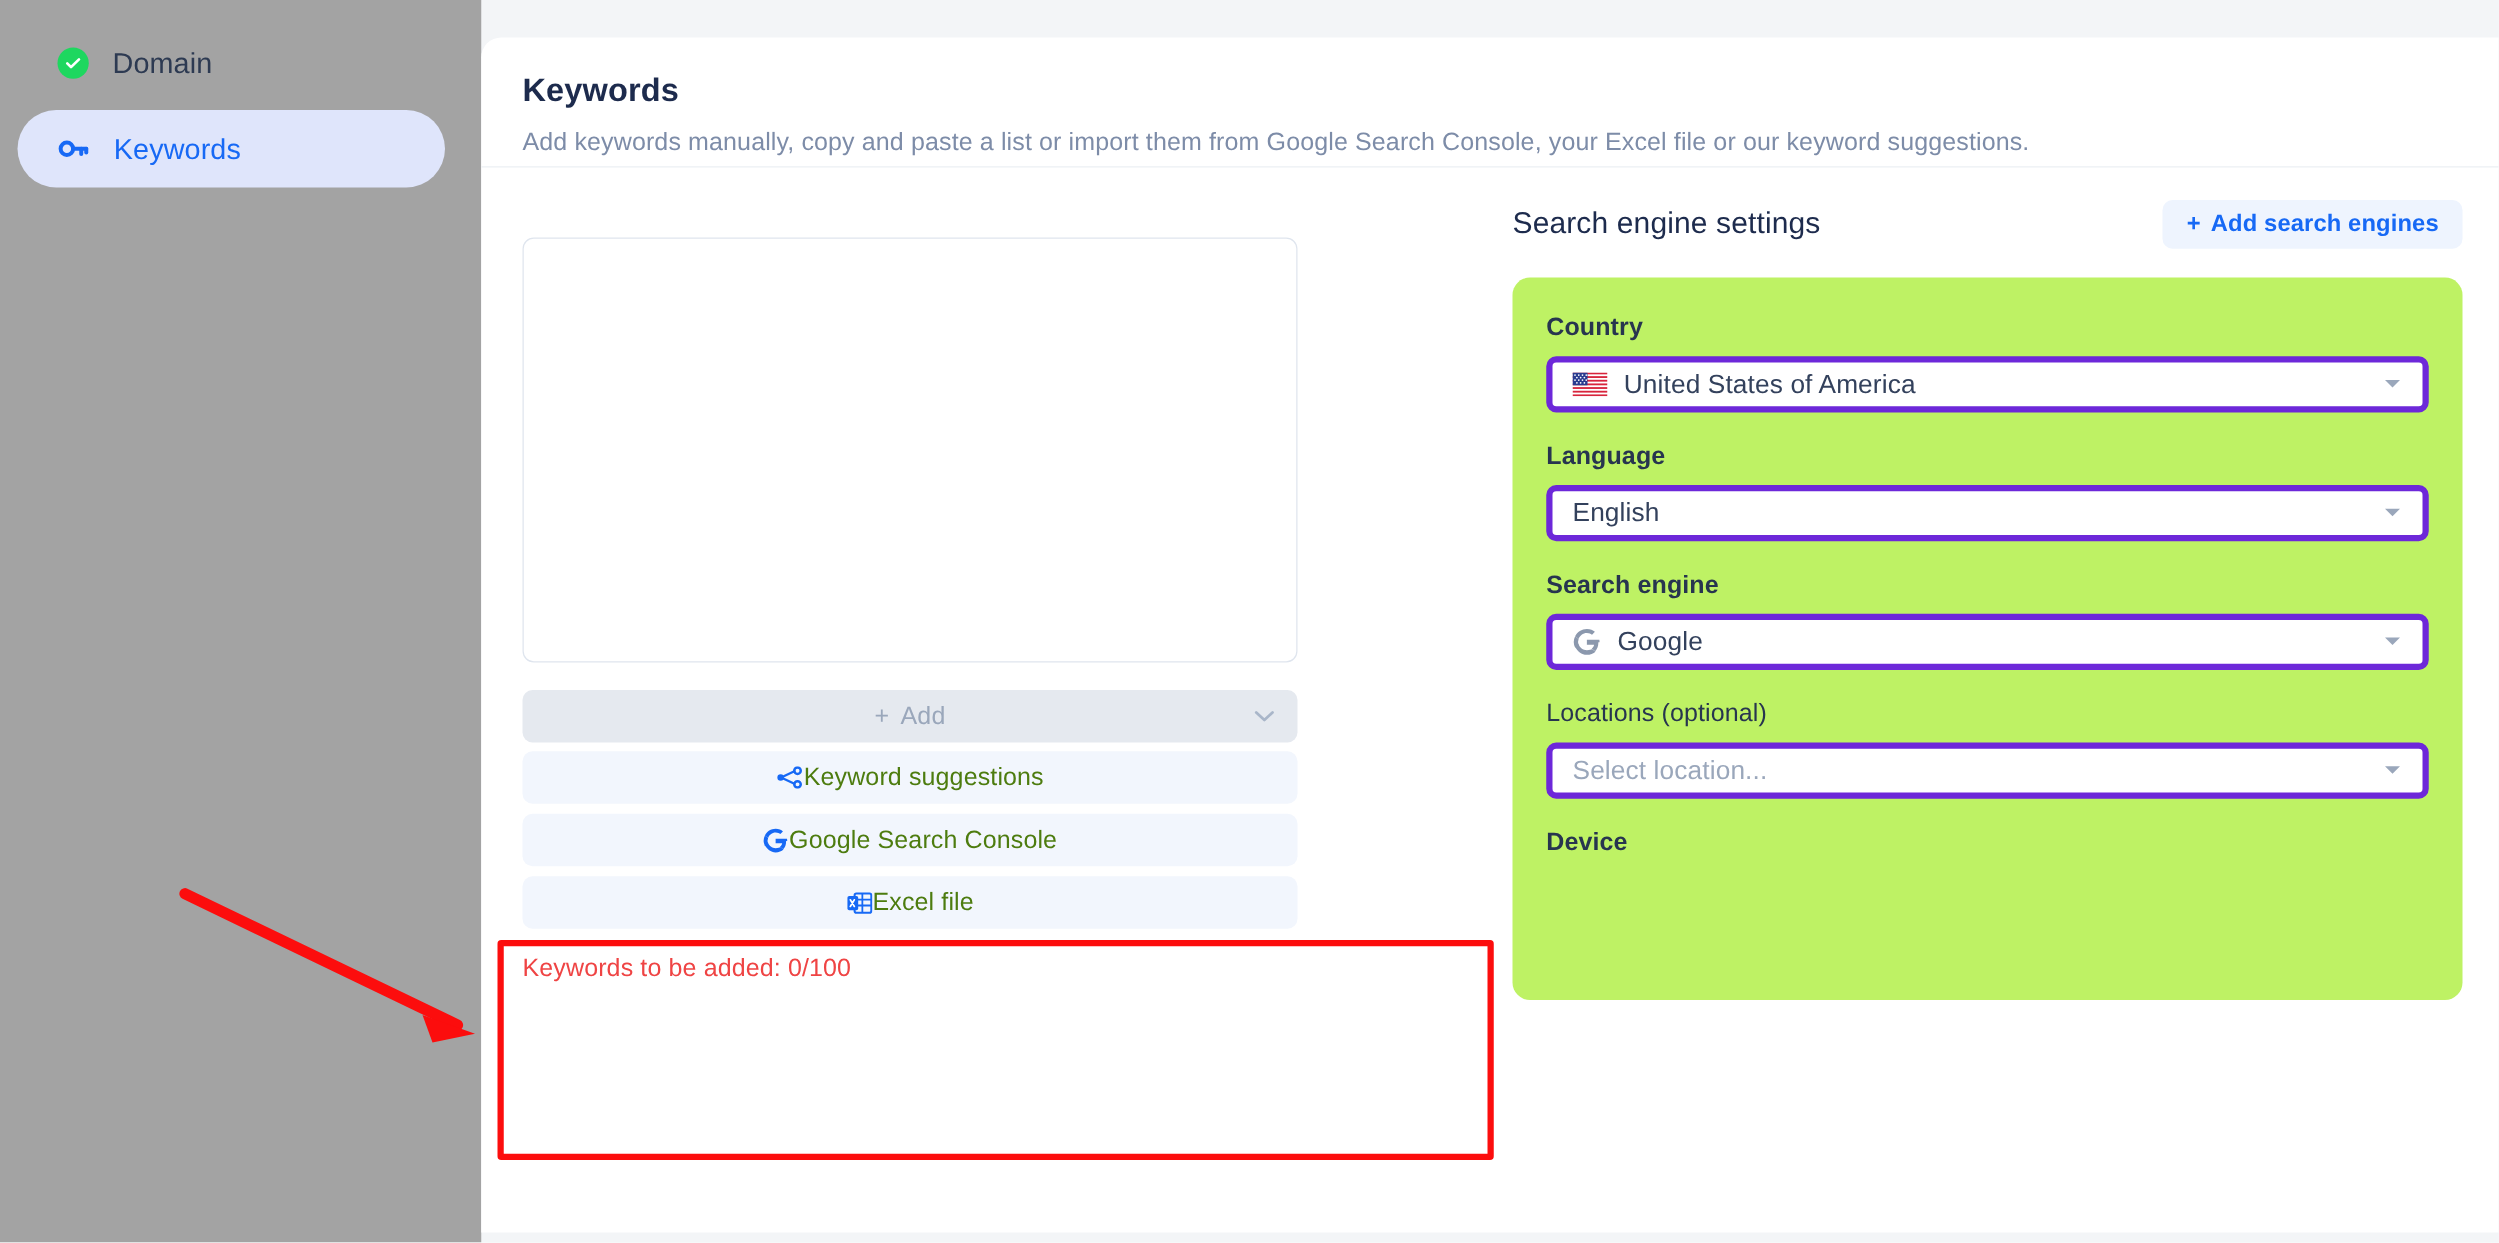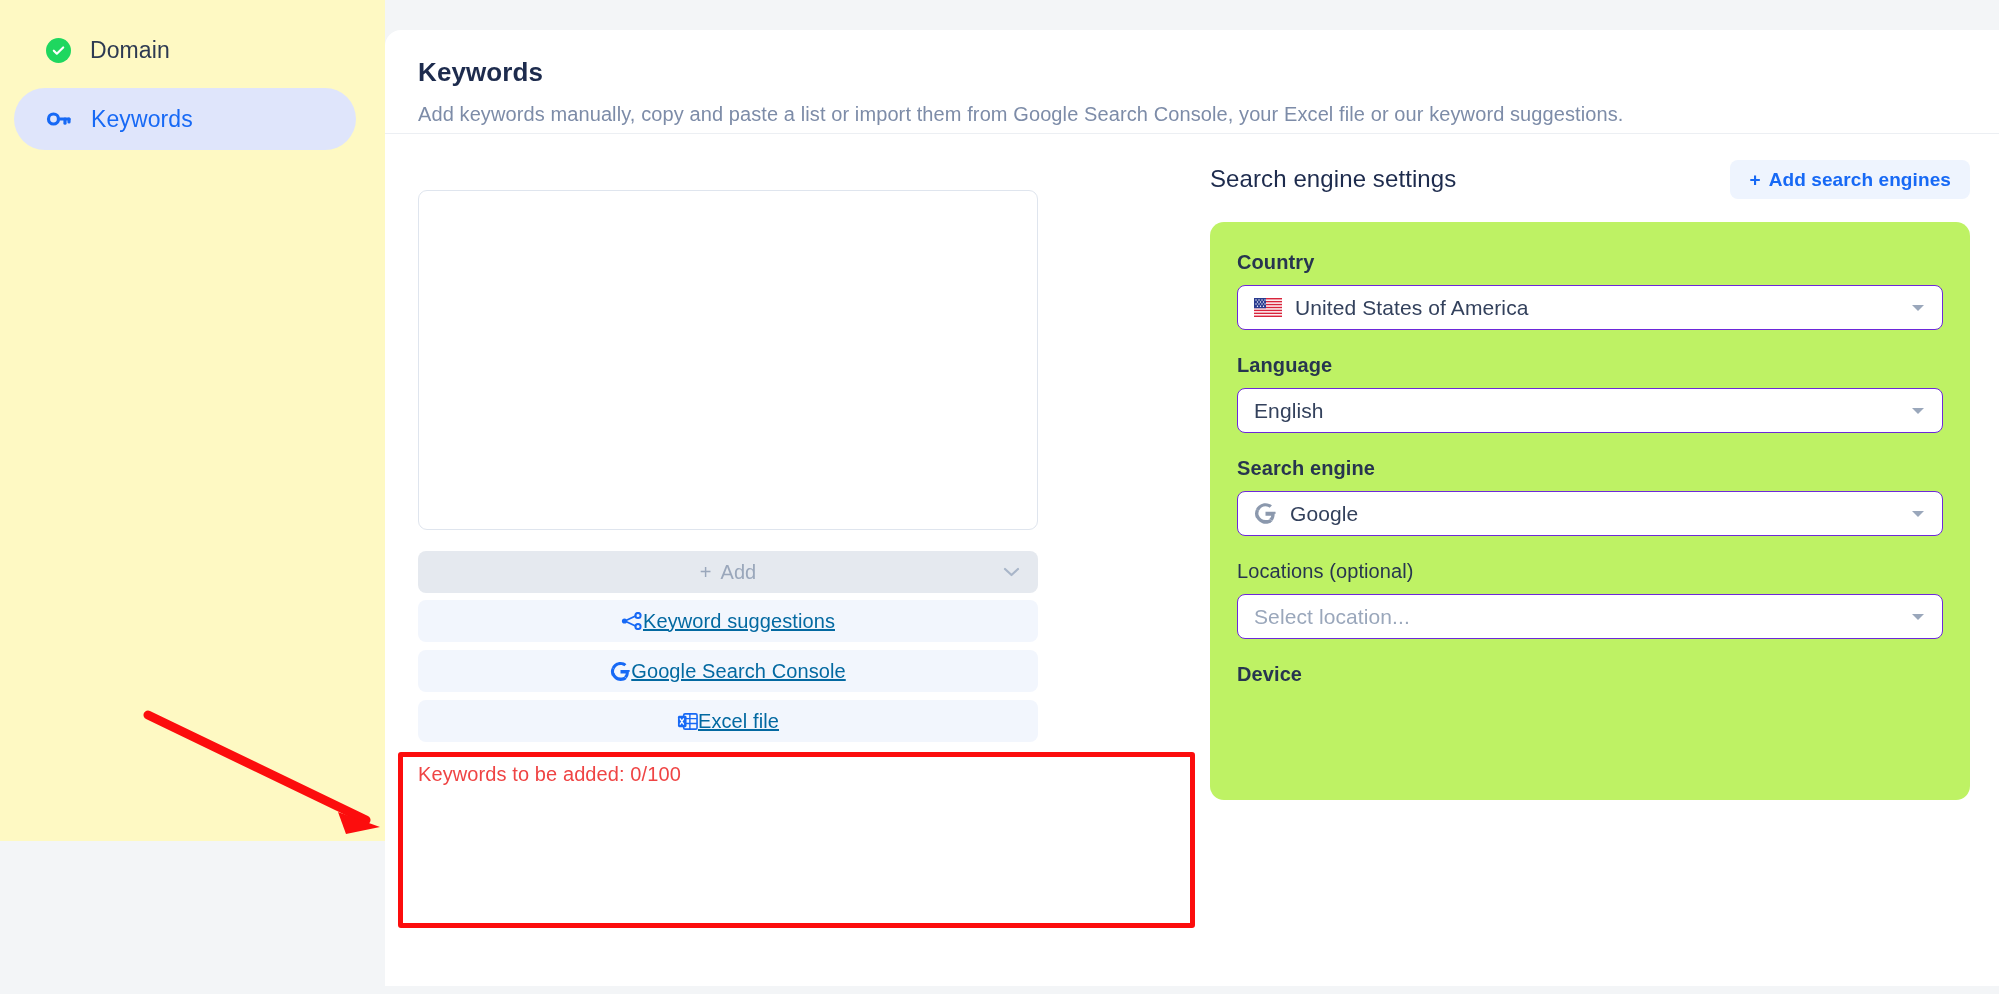--- a/index.html
+++ b/index.html
@@ -5,21 +5,21 @@
   * { box-sizing: border-box; margin: 0; padding: 0; }
   html, body {
     width: 1999px; height: 994px;
     background: #f3f5f7;
     font-family: "Liberation Sans", sans-serif;
     overflow: hidden;
   }
   #root { position: relative; width: 1999px; height: 994px; }
 
   
-  #sidebar { position: absolute; left: 0; top: 0; width: 385px; height: 841px; background: #fef9c3; }
+  #sidebar { position: absolute; left: 0; top: 0; width: 385px; height: 994px; background: #a3a3a3; }
   .nav-item {
     position: absolute; left: 14px; width: 342px; height: 62px;
     display: flex; align-items: center; gap: 19px; padding-left: 32px;
     border-radius: 31px;
   }
   .nav-item.active { background: #dfe5fb; }
   .nav-label { font-size: 23px; font-weight: 500; letter-spacing: .1px; }
   .nav-item.done .nav-label { color: #2d3a52; }
   .nav-item.active .nav-label { color: #1769f5; }
 
@@ -59,41 +59,41 @@
   #divider { margin-top: 17px; width: 620px; position: relative; height: 20px; }
   #divider .line { position: absolute; top: 10px; left: 0; width: 620px; height: 1px; background: #e4e8ef; }
   #divider .dv-label {
     position: absolute; left: 50%; top: 0; transform: translateX(-50%);
     background: #fff; padding: 0 12px; font-size: 19px; color: #2d3a52; letter-spacing: .1px;
   }
 
   #import-group { margin-top: 7px; width: 620px; display: flex; flex-direction: column; gap: 8px; }
   .import-btn {
     width: 620px; height: 42px; border: none; border-radius: 8px;
-    background: #f2f6fd; color: #0369a1; font-size: 20px; font-weight: 500; letter-spacing: .1px;
+    background: #f2f6fd; color: #4d7c0f; font-size: 20px; font-weight: 500; letter-spacing: .1px;
     font-family: "Liberation Sans", sans-serif;
-    display: flex; align-items: center; justify-content: center;  text-decoration: underline;
+    display: flex; align-items: center; justify-content: center; 
   }
   #kw-count { margin-top: 21px; font-size: 20px; color: #ef4444; letter-spacing: .1px; }
 
   
   #col-right { position: absolute; left: 825px; top: 130px; width: 760px; }
   #se-head { position: relative; height: 44px; }
   #se-title { position: absolute; left: 0; top: 5px; font-size: 24px; font-weight: 500; color: #1d2b4d; letter-spacing: .1px; }
   #add-se-btn {
     position: absolute; right: 0; top: 0; height: 39px; padding: 0 19px;
     border: none; border-radius: 8px; background: #eef4fe; color: #1769f5;
     font-size: 19px; font-weight: 600; letter-spacing: .1px;
     font-family: "Liberation Sans", sans-serif; display: flex; align-items: center; gap: 8px;
   }
   #se-card { margin-top: 18px; width: 760px; height: 578px; background: #bef264; border-radius: 14px; padding: 29px 27px; }
   .field-label { font-size: 20px; font-weight: 600; color: #27354f; letter-spacing: .1px; margin-bottom: 11px; }
   .field-label.reg { font-weight: 500; }
   .select {
-    width: 706px; height: 45px; background: #fff; border: 1px solid #6d28d9; border-radius: 8px;
+    width: 706px; height: 45px; background: #fff; border: 5px solid #6d28d9; border-radius: 8px;
     display: flex; align-items: center; padding: 0 16px; gap: 13px; position: relative; margin-bottom: 24px;
   }
   .select .val { font-size: 21px; color: #33415c; letter-spacing: .1px; }
   .select .val.ph { color: #9aa7bb; }
   .select .caret { position: absolute; right: 17px; top: 50%; transform: translateY(-50%); }
   .flag { width: 28px; height: 19px; flex: none; }
   .gicon { width: 23px; height: 23px; flex: none; }
 
   #device-row { display: flex; align-items: center; gap: 43px; }
   .cbx-wrap { display: flex; align-items: center; gap: 13px; }

